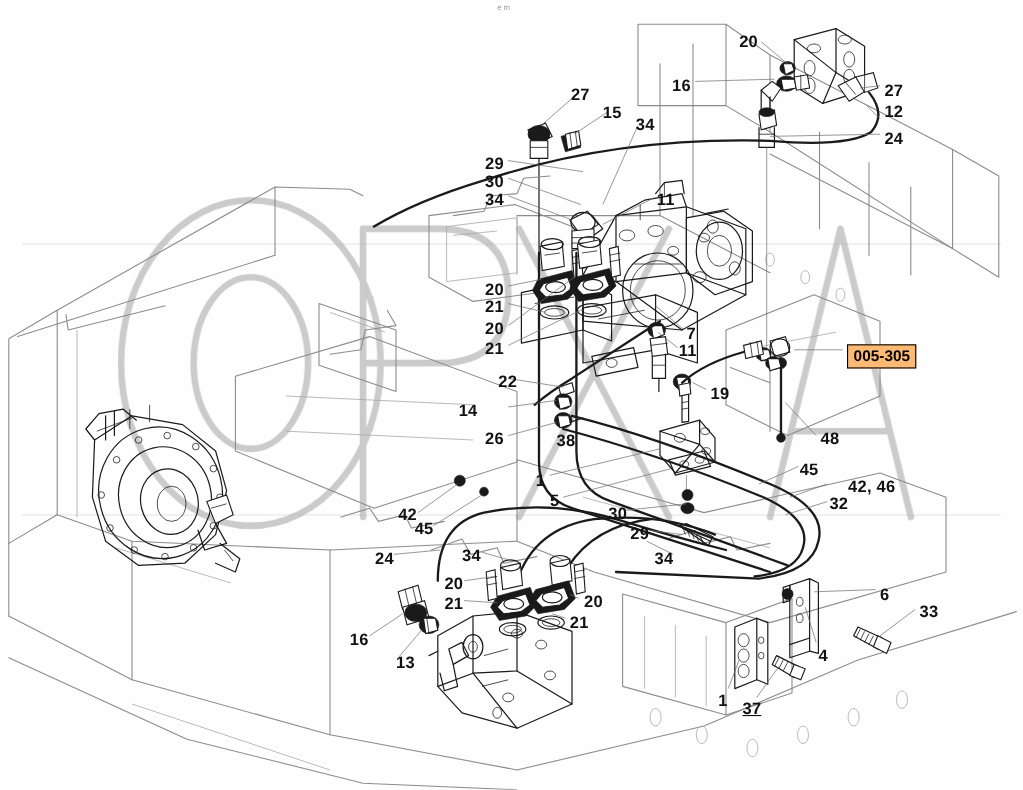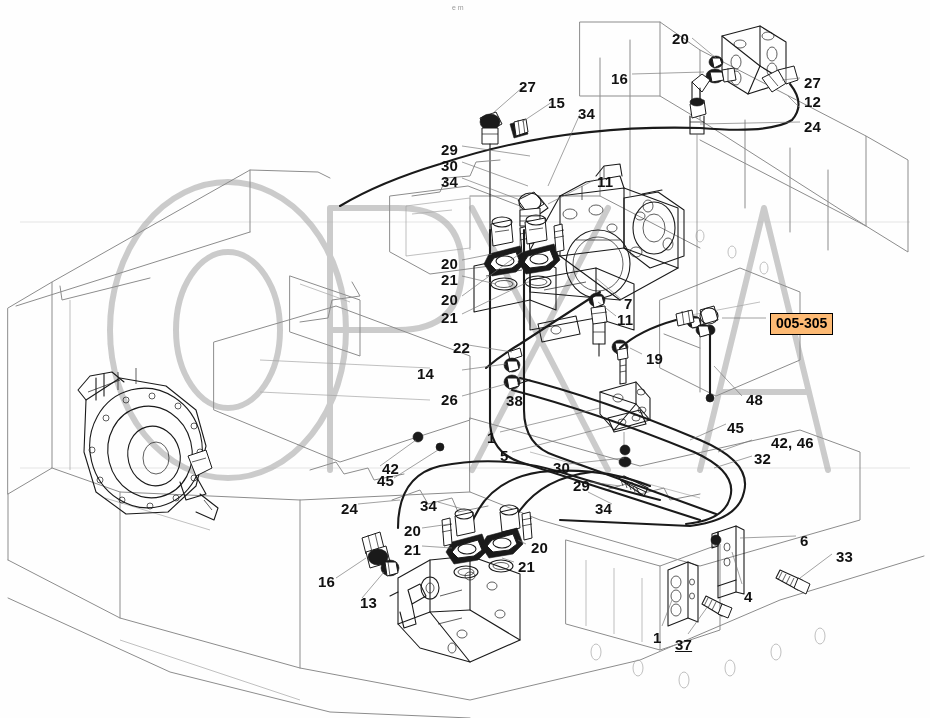--- a/index.html
+++ b/index.html
@@ -590,21 +590,21 @@
       <div class="lbl" style="left: 417px; top: 366px;">14</div>
       <div class="lbl" style="left: 441px; top: 392px;">26</div>
       <div class="lbl" style="left: 506px; top: 393px;">38</div>
       <div class="lbl" style="left: 746px; top: 392px;">48</div>
       <div class="lbl" style="left: 727px; top: 420px;">45</div>
       <div class="lbl" style="left: 487px; top: 430px;">1</div>
       <div class="lbl" style="left: 500px; top: 448px;">5</div>
       <div class="lbl" style="left: 771px; top: 435px;">42, 46</div>
       <div class="lbl" style="left: 754px; top: 451px;">32</div>
       <div class="lbl" style="left: 553px; top: 460px;">30</div>
-      <div class="lbl" style="left: 362px; top: 461px; margin-left: 20px;">42</div>
+      <div class="lbl" style="left: 362px; top: 461px;">42</div>
       <div class="lbl" style="left: 377px; top: 473px;">45</div>
       <div class="lbl" style="left: 573px; top: 478px;">29</div>
       <div class="lbl" style="left: 341px; top: 501px;">24</div>
       <div class="lbl" style="left: 420px; top: 498px;">34</div>
       <div class="lbl" style="left: 595px; top: 501px;">34</div>
       <div class="lbl" style="left: 404px; top: 523px;">20</div>
       <div class="lbl" style="left: 404px; top: 542px;">21</div>
       <div class="lbl" style="left: 531px; top: 540px;">20</div>
       <div class="lbl" style="left: 518px; top: 559px;">21</div>
       <div class="lbl" style="left: 318px; top: 574px;">16</div>

